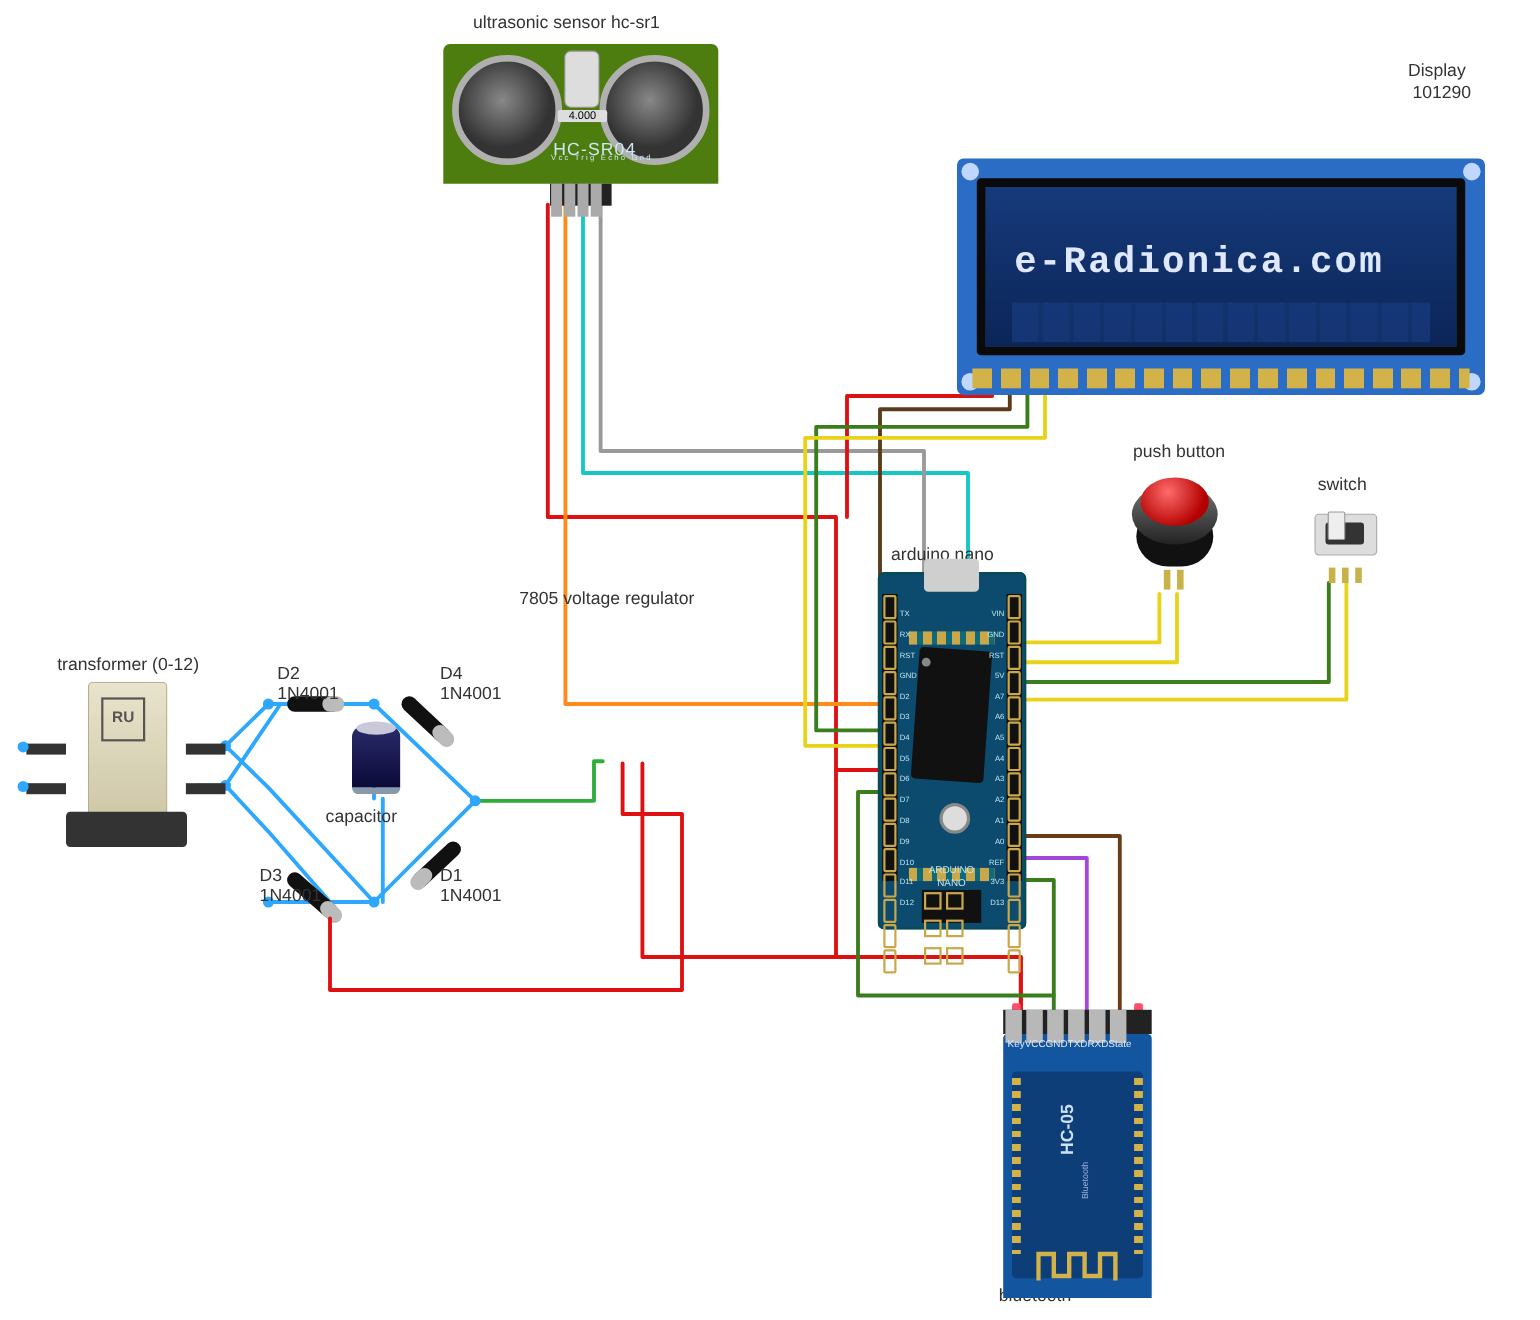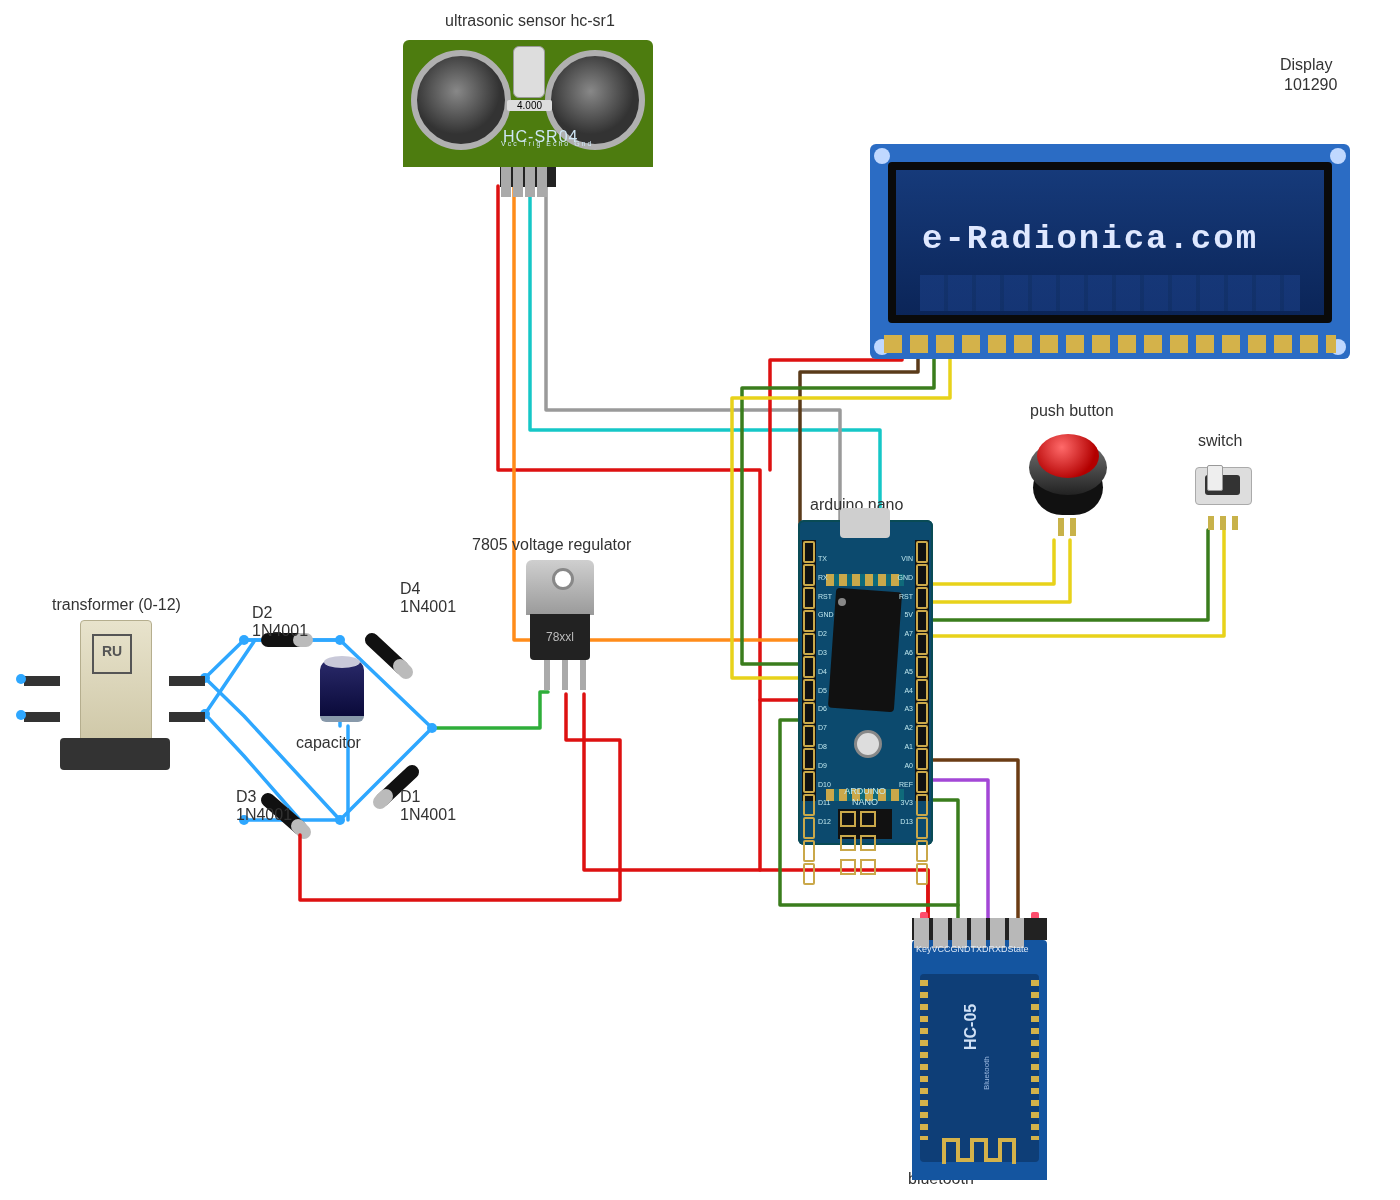--- a/index.html
+++ b/index.html
@@ -230,33 +230,33 @@
     <circle cx="205" cy="678" r="5"></circle>
         <circle cx="205" cy="714" r="5"></circle>
     <circle cx="244" cy="640" r="5"></circle>
         <circle cx="340" cy="640" r="5"></circle>
     <circle cx="244" cy="820" r="5"></circle>
         <circle cx="340" cy="820" r="5"></circle>
     <circle cx="432" cy="728" r="5"></circle>
   </g>
 </svg>
 
-<div class="label" style="left:445px;top:12px">ultrasonic sensor hc-sr1</div>
+<div class="label" style="left:430px;top:12px">ultrasonic sensor hc-sr1</div>
 <div class="label" style="left:1280px;top:56px">Display</div>
 <div class="label" style="left:1284px;top:76px">101290</div>
 <div class="label" style="left:1030px;top:402px">push button</div>
 <div class="label" style="left:1198px;top:432px">switch</div>
 <div class="label" style="left:472px;top:536px">7805 voltage regulator</div>
 <div class="label" style="left:810px;top:496px">arduino nano</div>
 <div class="label" style="left:52px;top:596px">transformer (0-12)</div>
 <div class="label" style="left:296px;top:734px">capacitor</div>
 <div class="label" style="left:908px;top:1170px">bluetooth</div>
 <div class="label" style="left:252px;top:604px;white-space:pre">D2
 1N4001</div>
-<div class="label" style="left:400px;top:580px;white-space:pre">D4
+<div class="label" style="left:400px;top:604px;white-space:pre">D4
 1N4001</div>
 <div class="label" style="left:236px;top:788px;white-space:pre">D3
 1N4001</div>
 <div class="label" style="left:400px;top:788px;white-space:pre">D1
 1N4001</div>
 
 <div class="hcsr04">
   <div class="disc left"></div>
   <div class="disc right"></div>
   <div class="xtal"></div>
@@ -285,26 +285,20 @@
   <div class="leads"><span></span><span></span></div>
 </div>
 
 <div class="sw">
   <div class="body"></div>
       <div class="slot"></div>
       <div class="knob"></div>
   <div class="leads"><span></span><span></span><span></span></div>
 </div>
 
-<div class="vr">
-  <div class="sink"></div>
-      <div class="hole"></div>
-  <div class="body">78xxl</div>
-  <div class="legs"><span></span><span></span><span></span></div>
-</div>
 
 <div class="trafo">
   <div class="coil"></div>
   <div class="mark">RU</div>
   <div class="base"></div>
   <div class="pin pL1"></div>
       <div class="pin pL2"></div>
   <div class="pin pR1"></div>
       <div class="pin pR2"></div>
 </div>

